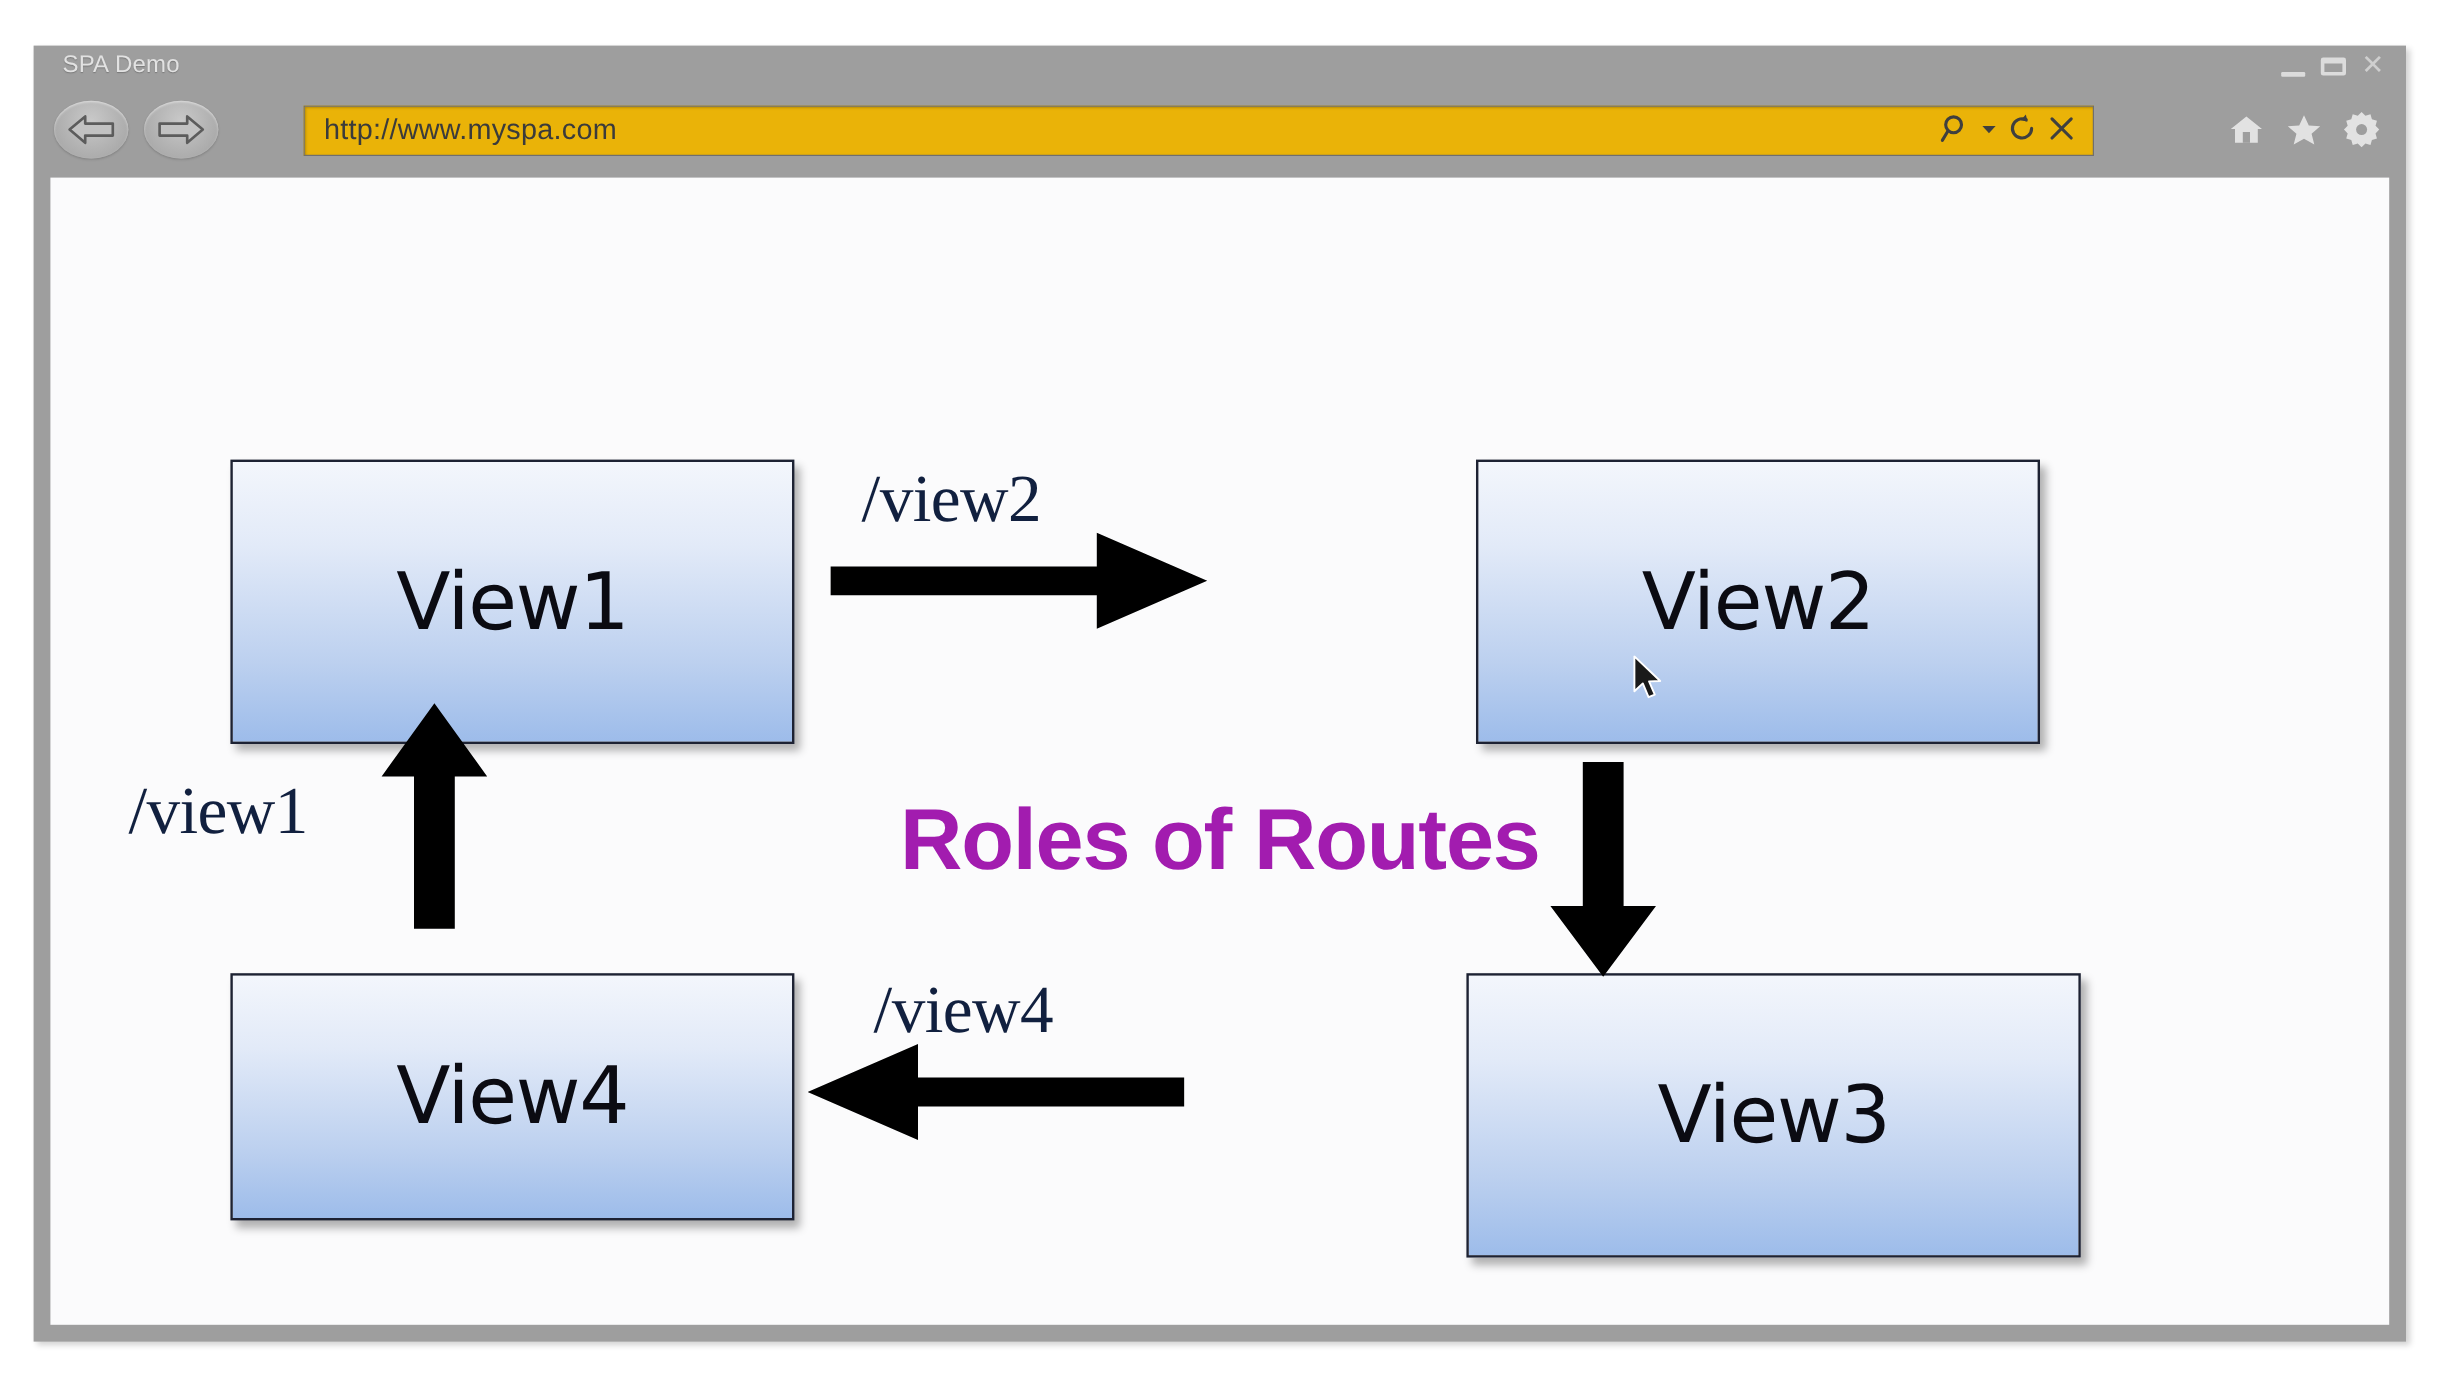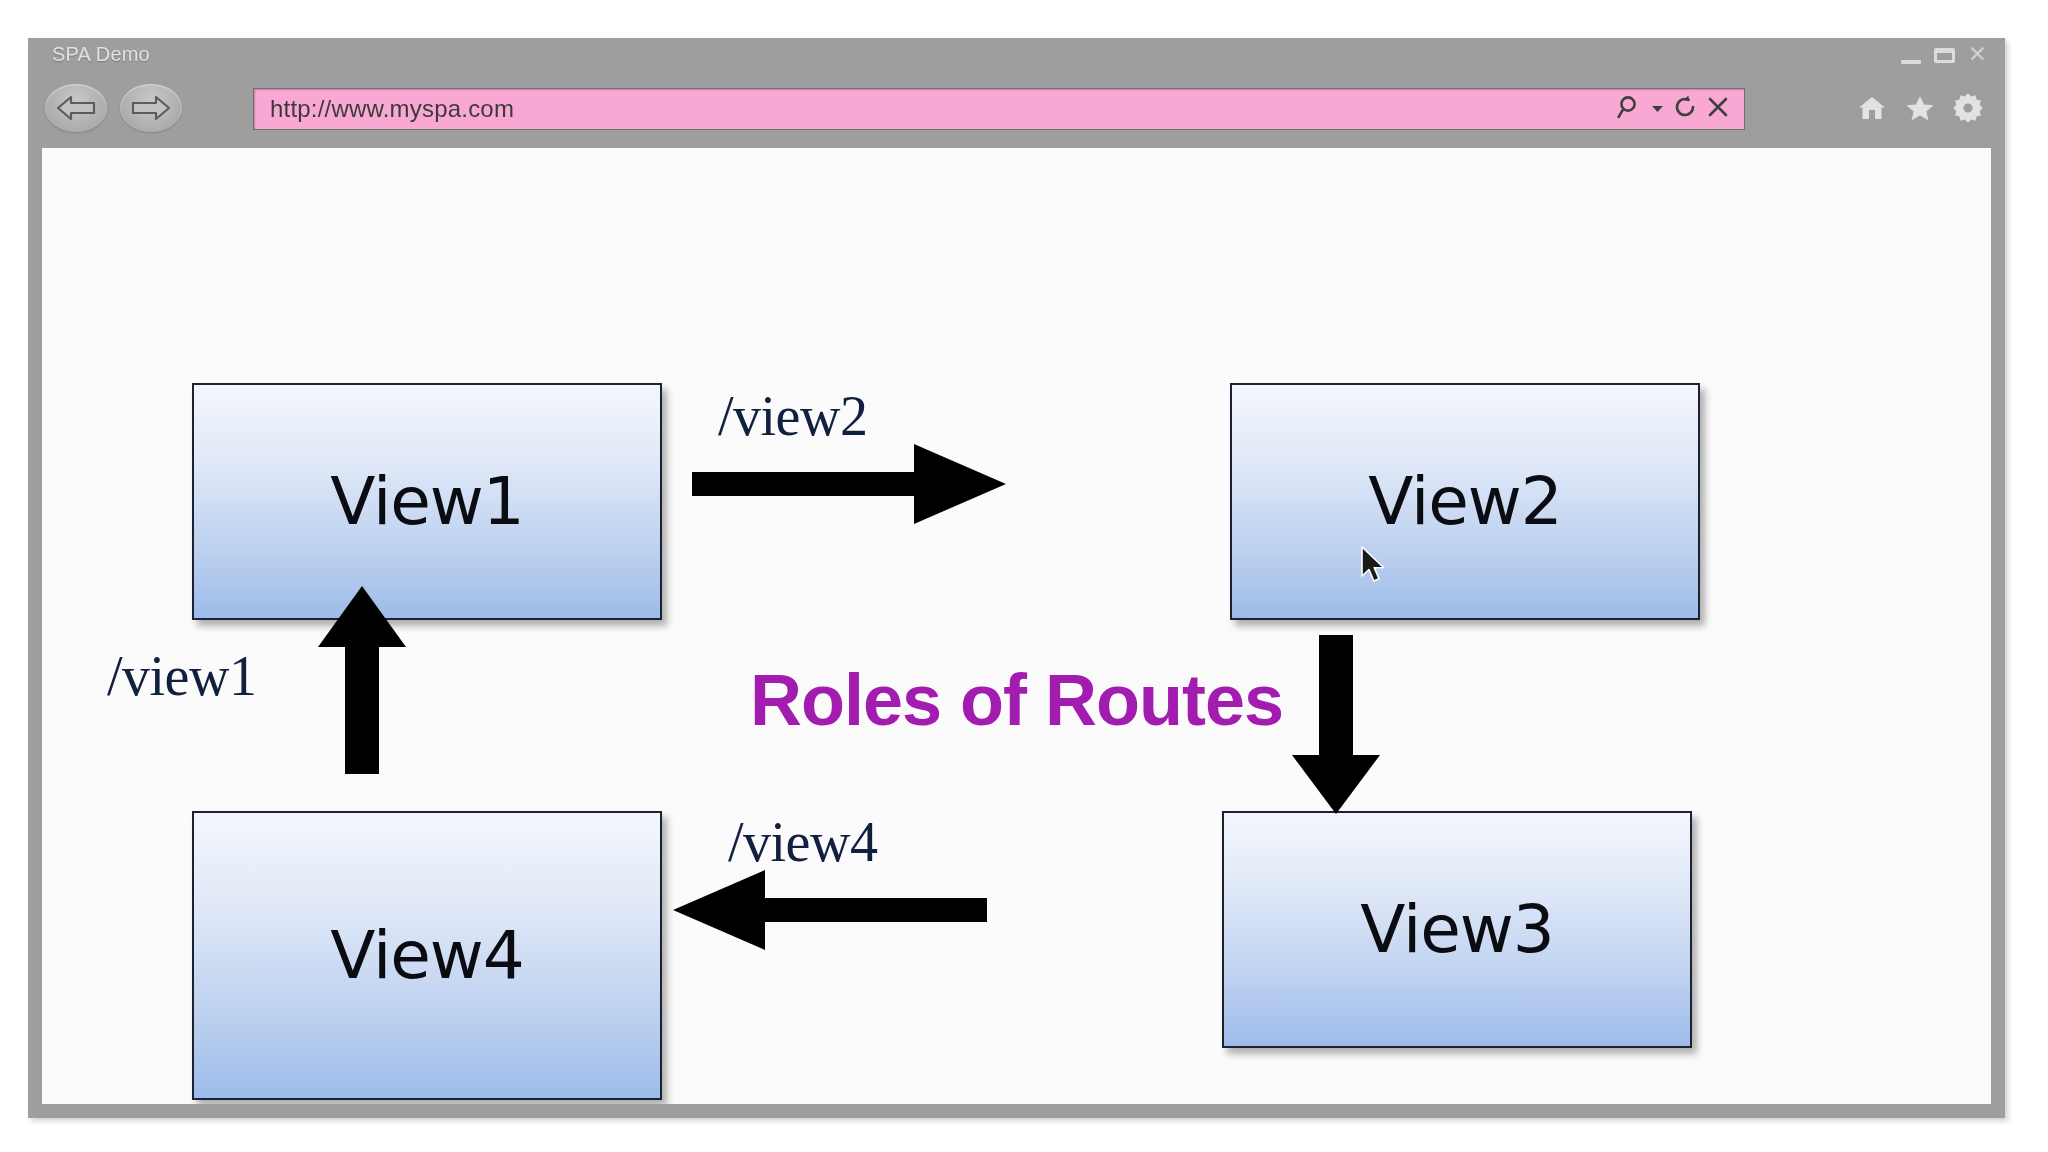--- a/index.html
+++ b/index.html
@@ -99,21 +99,21 @@
   }
   #nav-back  { left: 17px; }
   #nav-fwd   { left: 92px; }
 
   #urlbar {
     position: absolute;
     left: 225px;
     top: 12px;
     right: 260px;
     height: 40px;
-    background: #f9a8d4;
+    background: #eab308;
     border: 1px solid #6f6f6f;
     box-shadow: inset 1px 1px 2px rgba(0,0,0,.22);
     display: flex;
     align-items: center;
   }
   #url-text {
     font-size: 24px;
     color: #3b3b3b;
     padding-left: 16px;
     letter-spacing: .2px;
@@ -165,22 +165,22 @@
   .view-label {
     font-size: 66px;
     color: #0b0b12;
     font-family: "DejaVu Sans", sans-serif;
     font-weight: 400;
     letter-spacing: -1px;
     line-height: 1;
   }
   #view-box-1 { left: 150px; top: 235px;  width: 470px; height: 237px; }
   #view-box-2 { left: 1188px; top: 235px; width: 470px; height: 237px; }
-  #view-box-3 { left: 1180px; top: 663px; width: 470px; height: 237px; }
-  #view-box-4 { left: 150px;  top: 663px; width: 470px; height: 289px; }
+  #view-box-3 { left: 1180px; top: 663px; width: 512px; height: 237px; }
+  #view-box-4 { left: 150px;  top: 663px; width: 470px; height: 206px; }
 
   
   .route-label {
     position: absolute;
     font-size: 56px;
     color: #11203f;
     font-family: Liberation Serif, serif;
     letter-spacing: -.5px;
     white-space: nowrap;
     line-height: 1;

